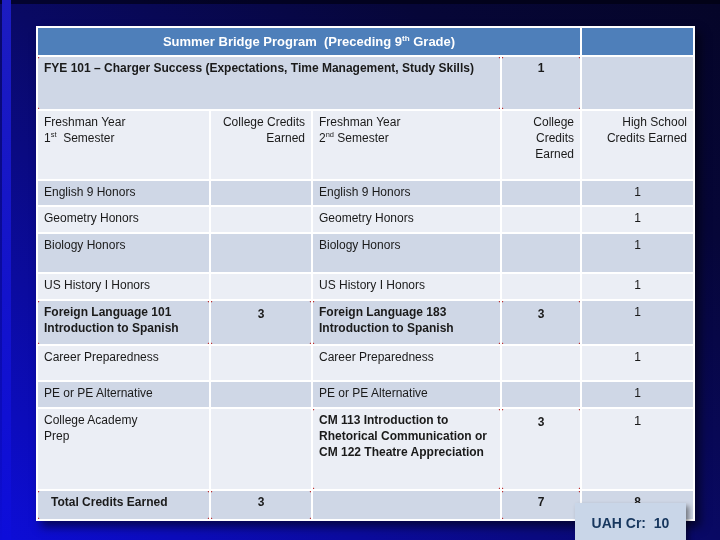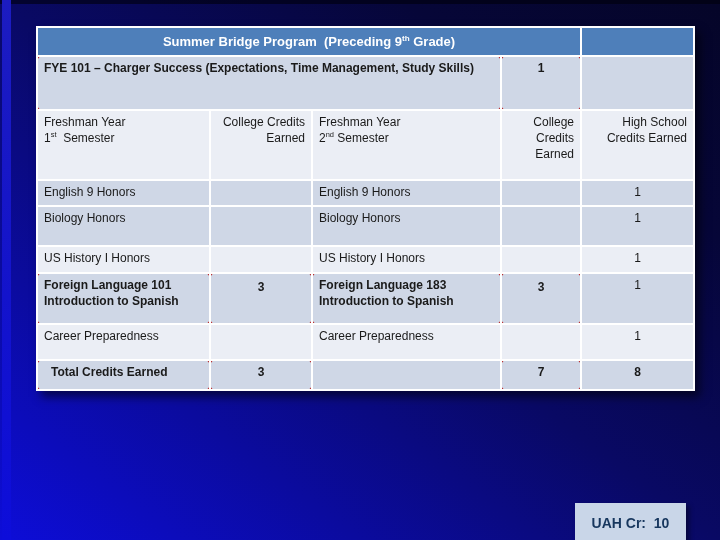--- a/index.html
+++ b/index.html
@@ -101,54 +101,75 @@
   </tr>
 
   <tr style="height:26px">
     <td class="band-d course">English 9 Honors</td>
     <td class="band-d num"></td>
     <td class="band-d course">English 9 Honors</td>
     <td class="band-d num"></td>
     <td class="band-d num course">1</td>
   </tr>
 
+  <tr style="height:27px">
+    <td class="band-l course">Geometry Honors</td>
+    <td class="band-l num"></td>
+    <td class="band-l course">Geometry Honors</td>
+    <td class="band-l num"></td>
+    <td class="band-l num course">1</td>
+  </tr>
 
   <tr style="height:40px">
     <td class="band-d course">Biology Honors</td>
     <td class="band-d num"></td>
     <td class="band-d course">Biology Honors</td>
     <td class="band-d num"></td>
     <td class="band-d num course">1</td>
   </tr>
 
   <tr style="height:27px">
     <td class="band-l course">US History I Honors</td>
     <td class="band-l num"></td>
     <td class="band-l course">US History I Honors</td>
     <td class="band-l num"></td>
     <td class="band-l num course">1</td>
   </tr>
 
-  <tr style="height:51px">
+  <tr style="height:45px">
     <td class="band-d red course-red course">Foreign Language 101 Introduction to Spanish</td>
     <td class="band-d red num course-red" style="padding-top:5px">3</td>
     <td class="band-d red course-red course">Foreign Language 183 Introduction to Spanish</td>
     <td class="band-d red num course-red" style="padding-top:5px">3</td>
     <td class="band-d num course">1</td>
   </tr>
 
   <tr style="height:36px">
     <td class="band-l course">Career Preparedness</td>
     <td class="band-l num"></td>
     <td class="band-l course">Career Preparedness</td>
     <td class="band-l num"></td>
     <td class="band-l num course">1</td>
   </tr>
 
+  <tr style="height:27px">
+    <td class="band-d course">PE or PE Alternative</td>
+    <td class="band-d num"></td>
+    <td class="band-d course">PE or PE Alternative</td>
+    <td class="band-d num"></td>
+    <td class="band-d num course">1</td>
+  </tr>
 
+  <tr style="height:82px">
+    <td class="band-l course course-lg"><span class="narrow">College Academy Prep</span></td>
+    <td class="band-l num"></td>
+    <td class="band-l red cm-red course">CM 113 Introduction to Rhetorical Communication or CM 122 Theatre Appreciation</td>
+    <td class="band-l red num cm-red" style="padding-top:5px">3</td>
+    <td class="band-l num course" style="font-size:13px">1</td>
+  </tr>
 
   <tr style="height:30px">
     <td class="band-d red total-lbl vmiddle" style="padding-left:13px">Total Credits Earned</td>
     <td class="band-d red num total-num vmiddle">3</td>
     <td class="band-d"></td>
     <td class="band-d red num total-num vmiddle">7</td>
     <td class="band-d num total-hs vmiddle">8</td>
   </tr>
 </tbody>
   </table>

